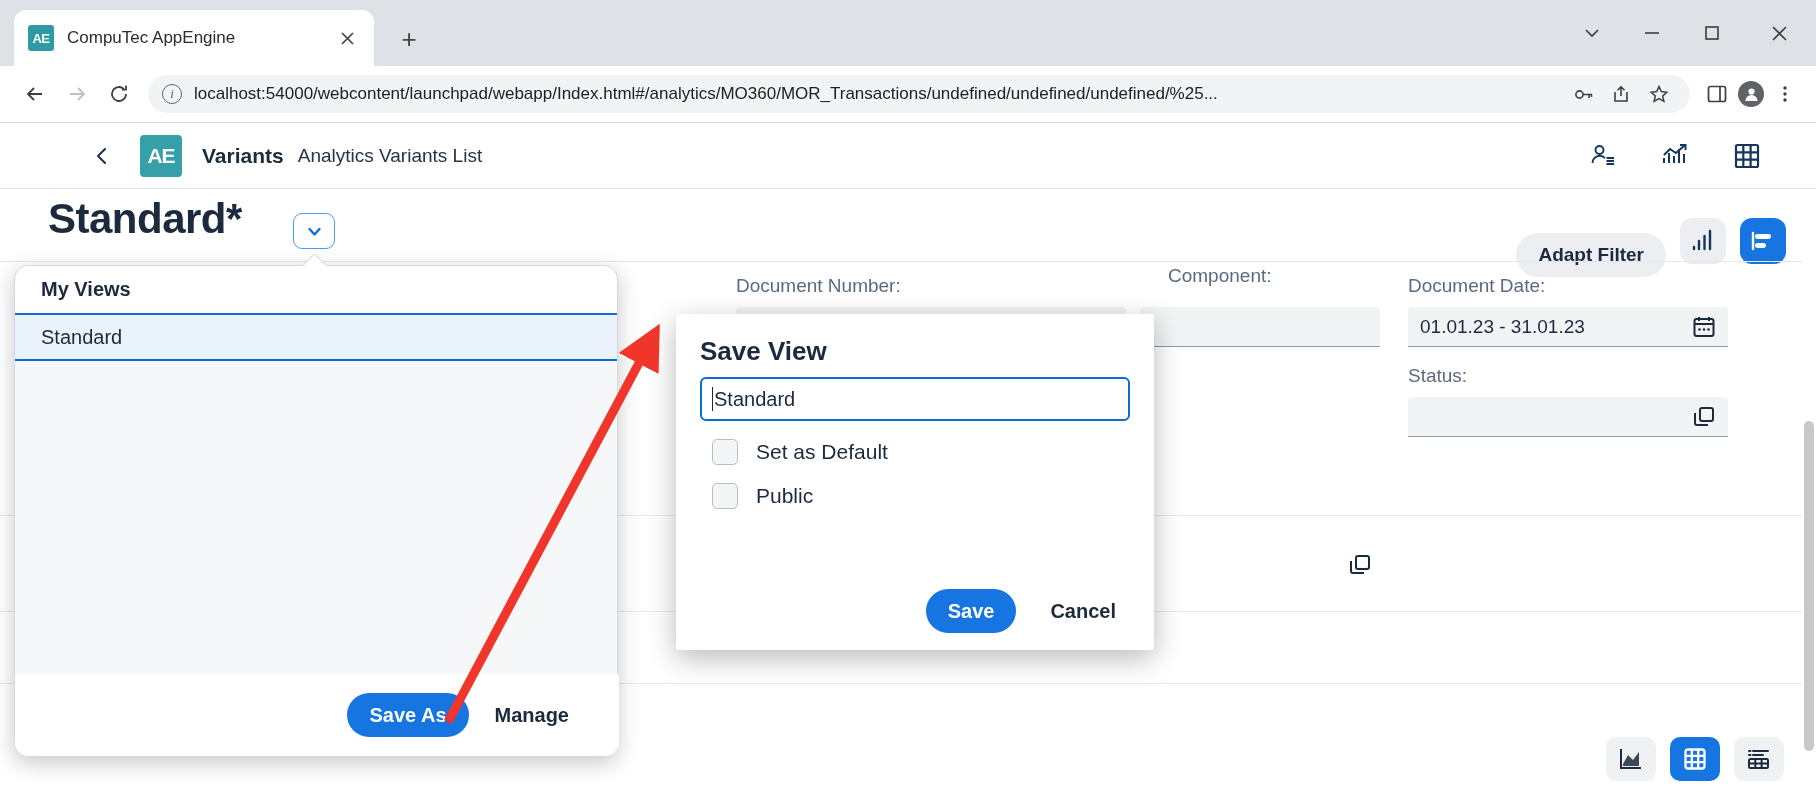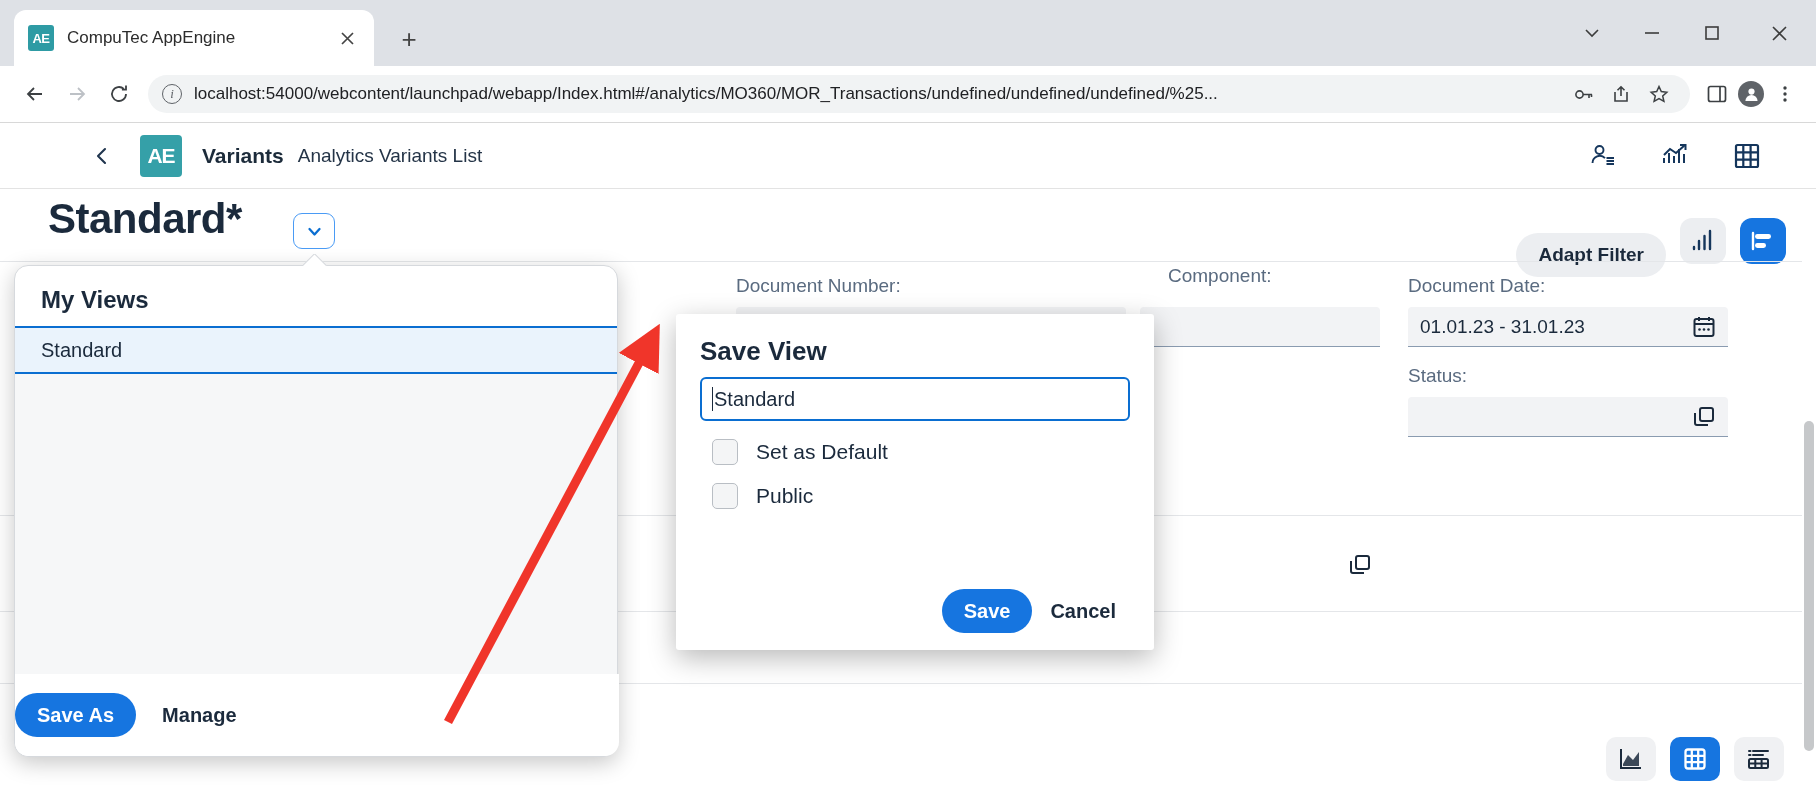--- a/index.html
+++ b/index.html
@@ -142,32 +142,32 @@
     box-shadow:0 6px 22px rgba(0,0,0,.22); z-index:40;
   }
   .pop-arrow {
     position:absolute; left:288px; top:-12px; width:24px; height:12px; overflow:hidden;
   }
   .pop-arrow:after {
     content:""; position:absolute; left:2px; top:3px; width:18px;height:18px;
     background:#fff; border-left:1px solid #d6d9dd; border-top:1px solid #d6d9dd;
     transform:rotate(45deg);
   }
-  .pop-title { padding:20px 26px 12px; font-size:24px; font-weight:700; color:#1b2a3c; }
+  .pop-title { padding:12px 26px 12px; font-size:20px; font-weight:700; color:#1b2a3c; }
   .pop-item {
     margin:0; height:48px; display:flex; align-items:center; padding:0 26px;
     font-size:20px; color:#1b2a3c; background:#eaf3fc;
     border-top:2.5px solid #0a6ed1; border-bottom:2.5px solid #0a6ed1;
     cursor:pointer;
   }
   .pop-body { height:338px; background:#f6f7f8; }
   .pop-footer {
     position:absolute; bottom:0; left:0; width:604px; height:82px;
     background:#fff; border-radius:0 0 14px 14px;
-    display:flex; align-items:center; justify-content:flex-start; gap:10px; padding-right:34px;
+    display:flex; align-items:center; justify-content:flex-end; gap:10px; padding-right:34px;
   }
   .btn-primary {
     height:44px; padding:0 22px; border-radius:22px; background:#1675e0; color:#fff;
     font-size:20px; font-weight:700; display:flex; align-items:center; cursor:pointer;
     border:none; font-family:"Liberation Sans",sans-serif;
   }
   .btn-ghost {
     height:44px; padding:0 16px; background:transparent; color:#1b2a3c;
     font-size:20px; font-weight:700; display:flex; align-items:center; cursor:pointer;
     border:none; font-family:"Liberation Sans",sans-serif;
@@ -185,21 +185,21 @@
     margin:10px 24px 0; width:430px; height:44px; border:2px solid #0a6ed1;
     border-radius:6px; display:flex; align-items:center; padding:0 10px;
     font-size:20px; color:#1b2a3c; position:relative;
   }
   .caret { width:1px; height:24px; background:#1b2a3c; margin-right:1px; }
   .cb-row { display:flex; align-items:center; padding:18px 0 0 36px; }
   .cbox { width:26px; height:26px; border:1px solid #b9bec4; border-radius:5px; background:#f4f5f6;
           cursor:pointer; flex:0 0 auto; }
   .cb-label { margin-left:18px; font-size:21px; color:#1b2a3c; }
   .dlg-footer { position:absolute; bottom:0; left:0; width:478px; height:78px;
-                display:flex; align-items:center; justify-content:flex-end; gap:2px; padding-right:22px; }
+                display:flex; align-items:center; justify-content:flex-end; gap:18px; padding-right:22px; }
 
   
   .annot { position:absolute; left:0; top:0; width:1816px; height:810px;
            pointer-events:none; z-index:80; }
 
   .scrollbar { position:absolute; right:0; top:122px; width:14px; height:688px; background:#fff; }
   .scroll-thumb { position:absolute; right:2px; top:176px; width:10px; height:330px;
                   background:#c6c8ca; border-radius:5px; }
 </style>
 </head>

